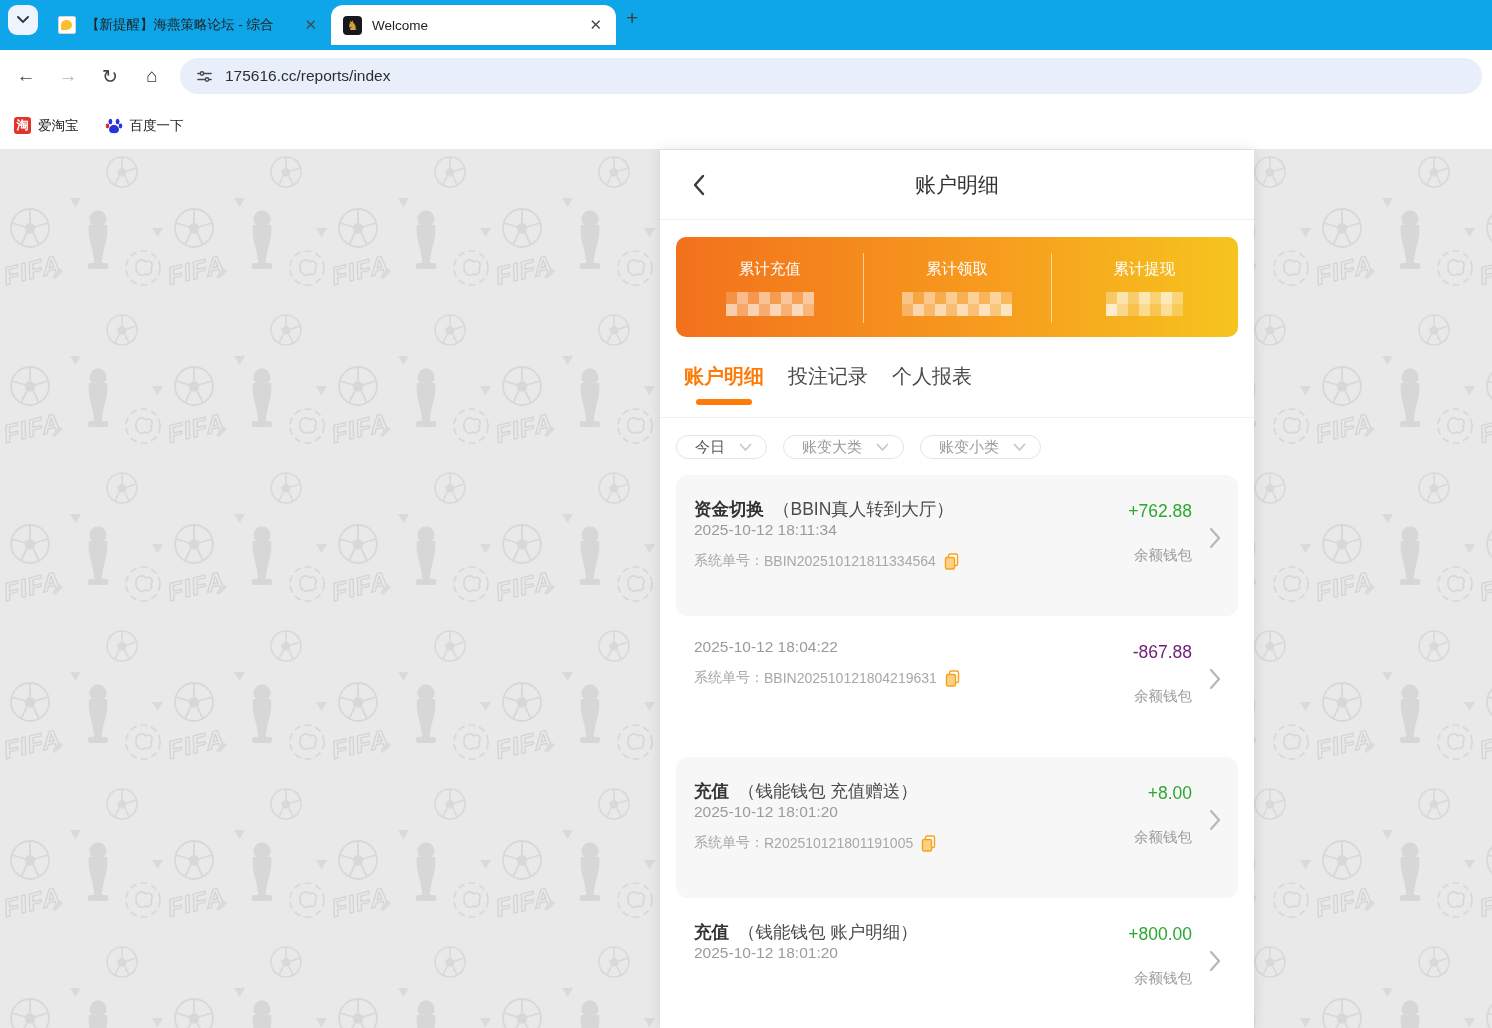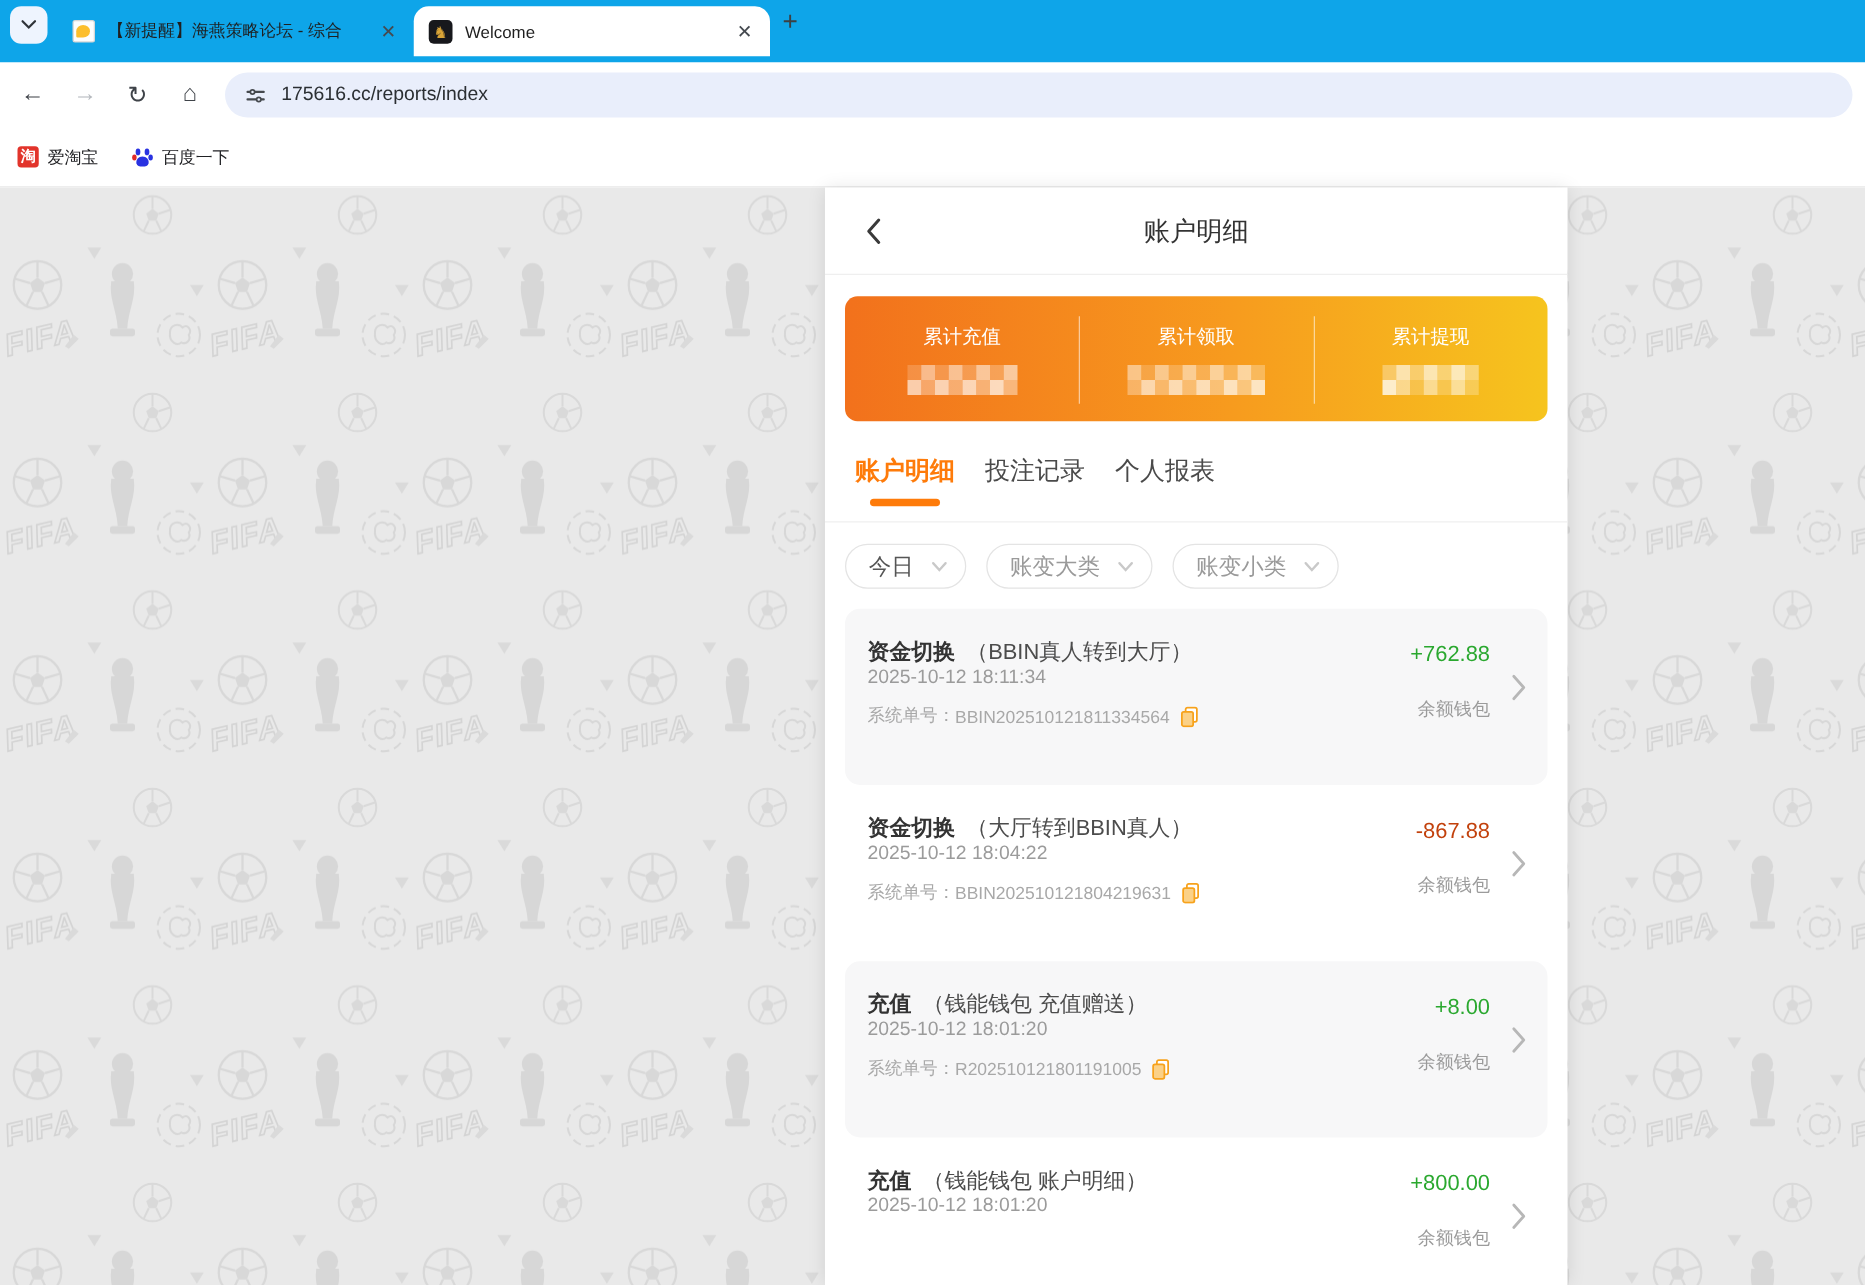--- a/index.html
+++ b/index.html
@@ -50,37 +50,37 @@
   .mosaic { display:flex; flex-wrap:wrap; }
   .mosaic i { display:block; width:11px; height:12px; background:#fff; }
 
   .ptabs { display:flex; padding:26px 0 0 24px; border-bottom:1px solid #f0f0f0; }
   .ptab { margin-right:24px; font-size:20px; color:#4a4a4a; display:flex; flex-direction:column; align-items:center; padding-bottom:12px; }
   .ptab.active { color:#fe7b0a; font-weight:bold; }
   .ptab .bar { width:56px; height:6px; border-radius:3px; margin-top:9px; background:transparent; }
   .ptab.active .bar { background:#fe7b0a; }
 
   .filters { display:flex; padding:17px 0 16px 16px; }
-  .pill { height:36px; border:1px solid #e4e4e4; border-radius:18px; display:flex; align-items:center; padding:0 14px 0 18px; margin-right:16px; font-size:18px; color:#9a9a9a; background:#fff; }
+  .pill { height:24px; border:1px solid #e4e4e4; border-radius:18px; display:flex; align-items:center; padding:0 14px 0 18px; margin-right:16px; font-size:15px; color:#9a9a9a; background:#fff; }
   .pill.first { color:#555; }
   .pill svg { margin-left:14px; }
 
   .txlist { margin:0 16px; }
   .tx { position:relative; border-radius:12px; padding:22px 18px 20px 18px; height:141px; }
   .tx.shaded { background:#f7f7f8; }
   .tx-title { font-size:17.5px; color:#333; }
   .tx-type { font-weight:bold; }
   .tx-detail { font-weight:normal; color:#4c4c4c; margin-left:9px; }
   .tx-time { font-size:15.5px; color:#9b9b9b; margin-top:0; }
   .tx-order { font-size:14px; color:#a8a8a8; margin-top:13px; display:flex; align-items:center; }
   .tx-order .copy { margin-left:8px; display:flex; }
   .tx-right { position:absolute; right:46px; top:26px; text-align:right; }
   .tx-amount { font-size:17.5px; font-weight:400; }
   .tx-amount.green { color:#2aa82f; }
-  .tx-amount.red { color:#c2410c; }
+  .tx-amount.red { color:#701a75; }
   .tx-wallet { font-size:14.5px; color:#9b9b9b; margin-top:24px; }
   .tx-chev { position:absolute; right:16px; top:52px; }
 </style>
 </head>
 <body>
 
 <div class="window">
 
   <div class="tabstrip">
     <div class="tab-search">
@@ -314,23 +314,20 @@
       <div class="tx-wallet">余额钱包</div>
     </div>
     <span class="tx-chev">
       <svg width="13" height="22" viewBox="0 0 13 22">
               <path d="M2,2 L10,11 L2,20" stroke="#b7b7b7" stroke-width="2.2" fill="none" stroke-linecap="round" stroke-linejoin="round"></path>
             </svg>
     </span>
   </div>
 
   <div class="tx">
-    <div class="tx-title">
-      <span class="tx-type">资金切换</span><span class="tx-detail">（大厅转到BBIN真人）</span>
-    </div>
     <div class="tx-time">2025-10-12 18:04:22</div>
     <div class="tx-order">
       <span>系统单号：</span>
             <span>BBIN202510121804219631</span>
       <span class="copy">
         <svg width="15" height="17" viewBox="0 0 15 17">
                 <rect x="4.5" y="1" width="9" height="11.5" rx="1.5" fill="#fff" stroke="#f7a21b" stroke-width="1.4"></rect>
                 <rect x="1.5" y="4.5" width="9" height="11.5" rx="1.5" fill="#fbd187" stroke="#f7a21b" stroke-width="1.4"></rect>
               </svg>
       </span>

